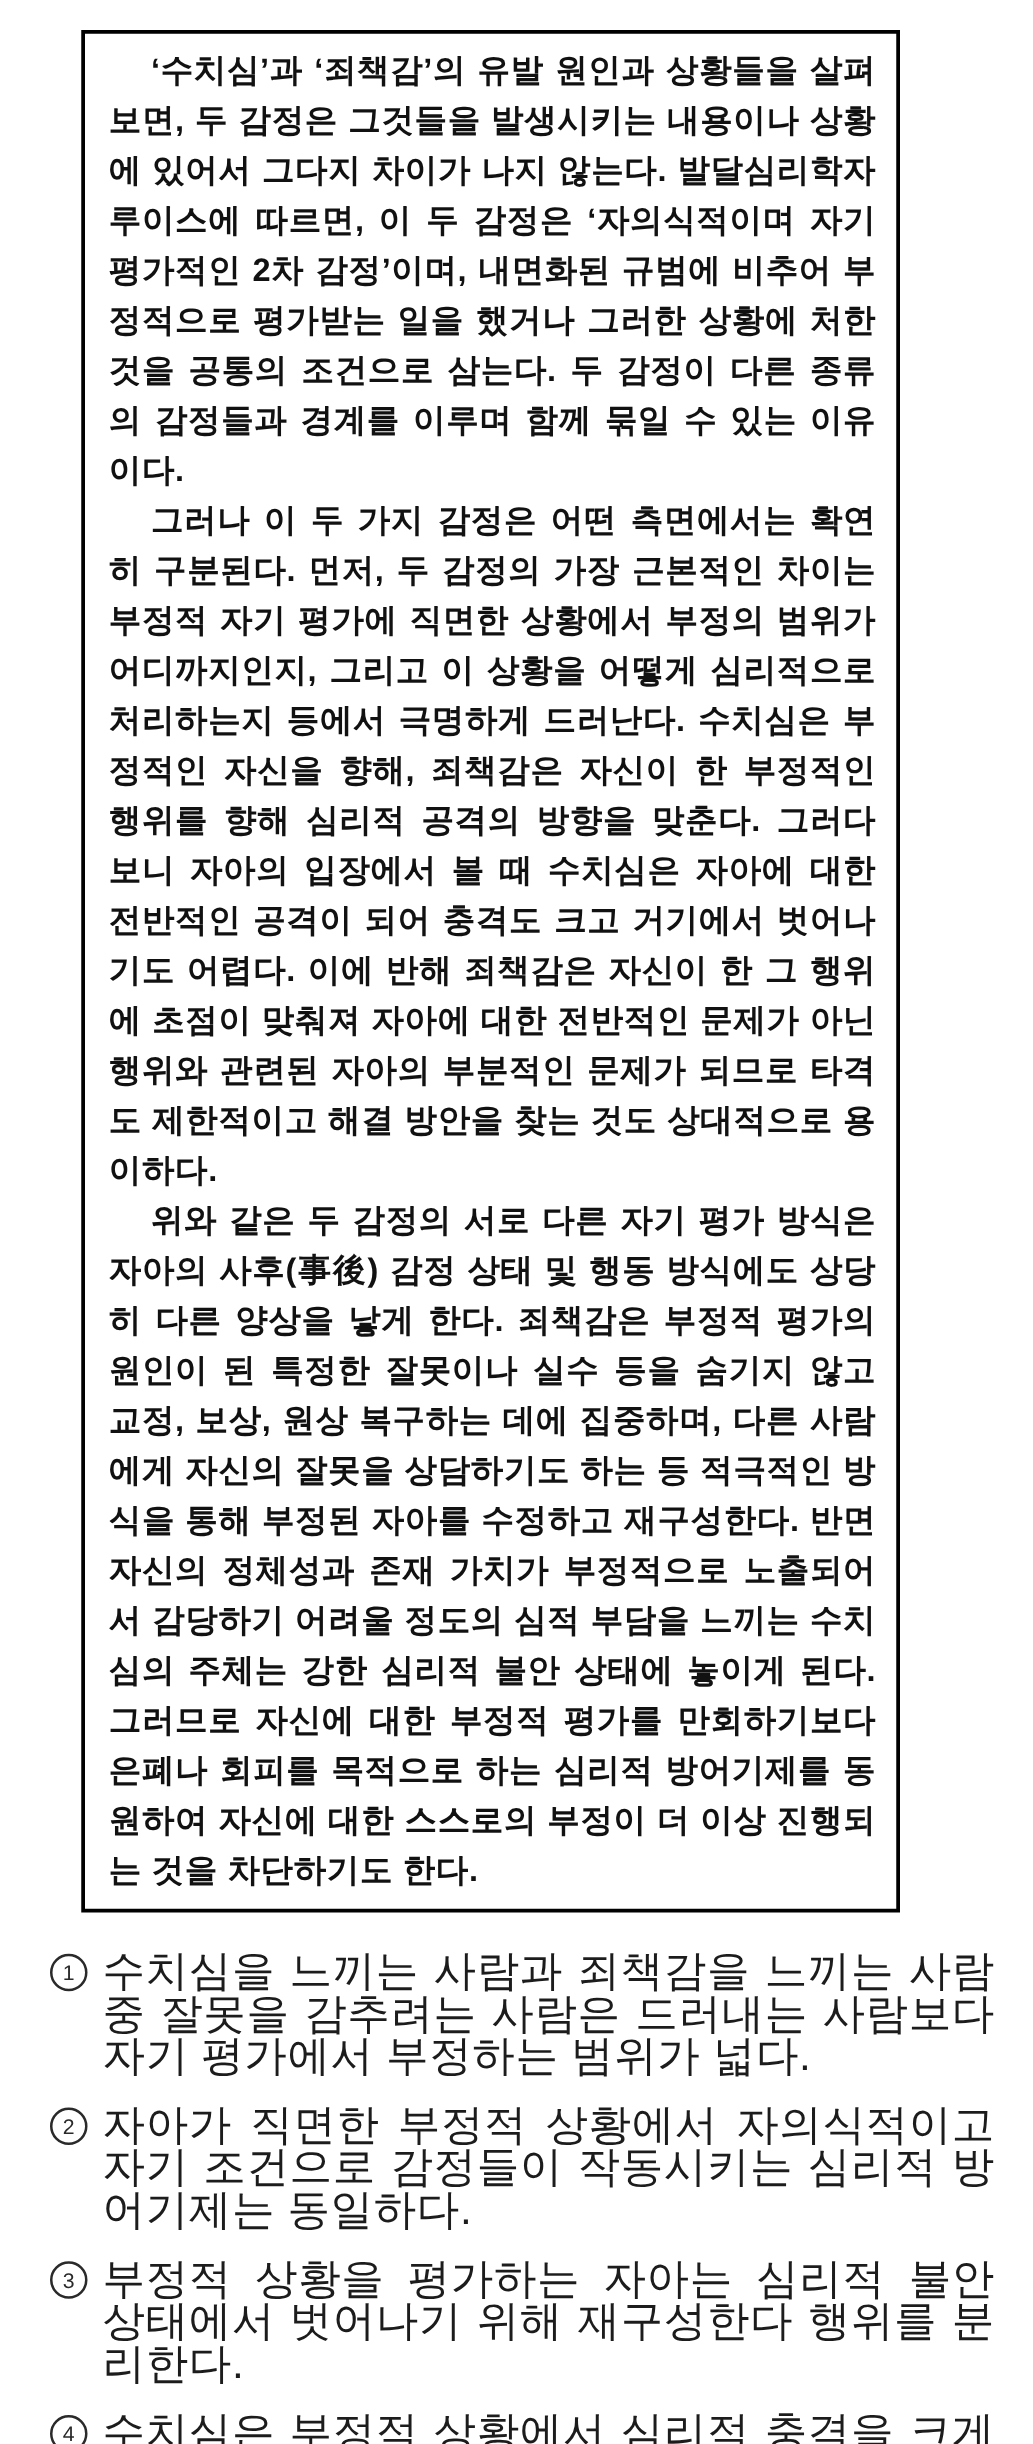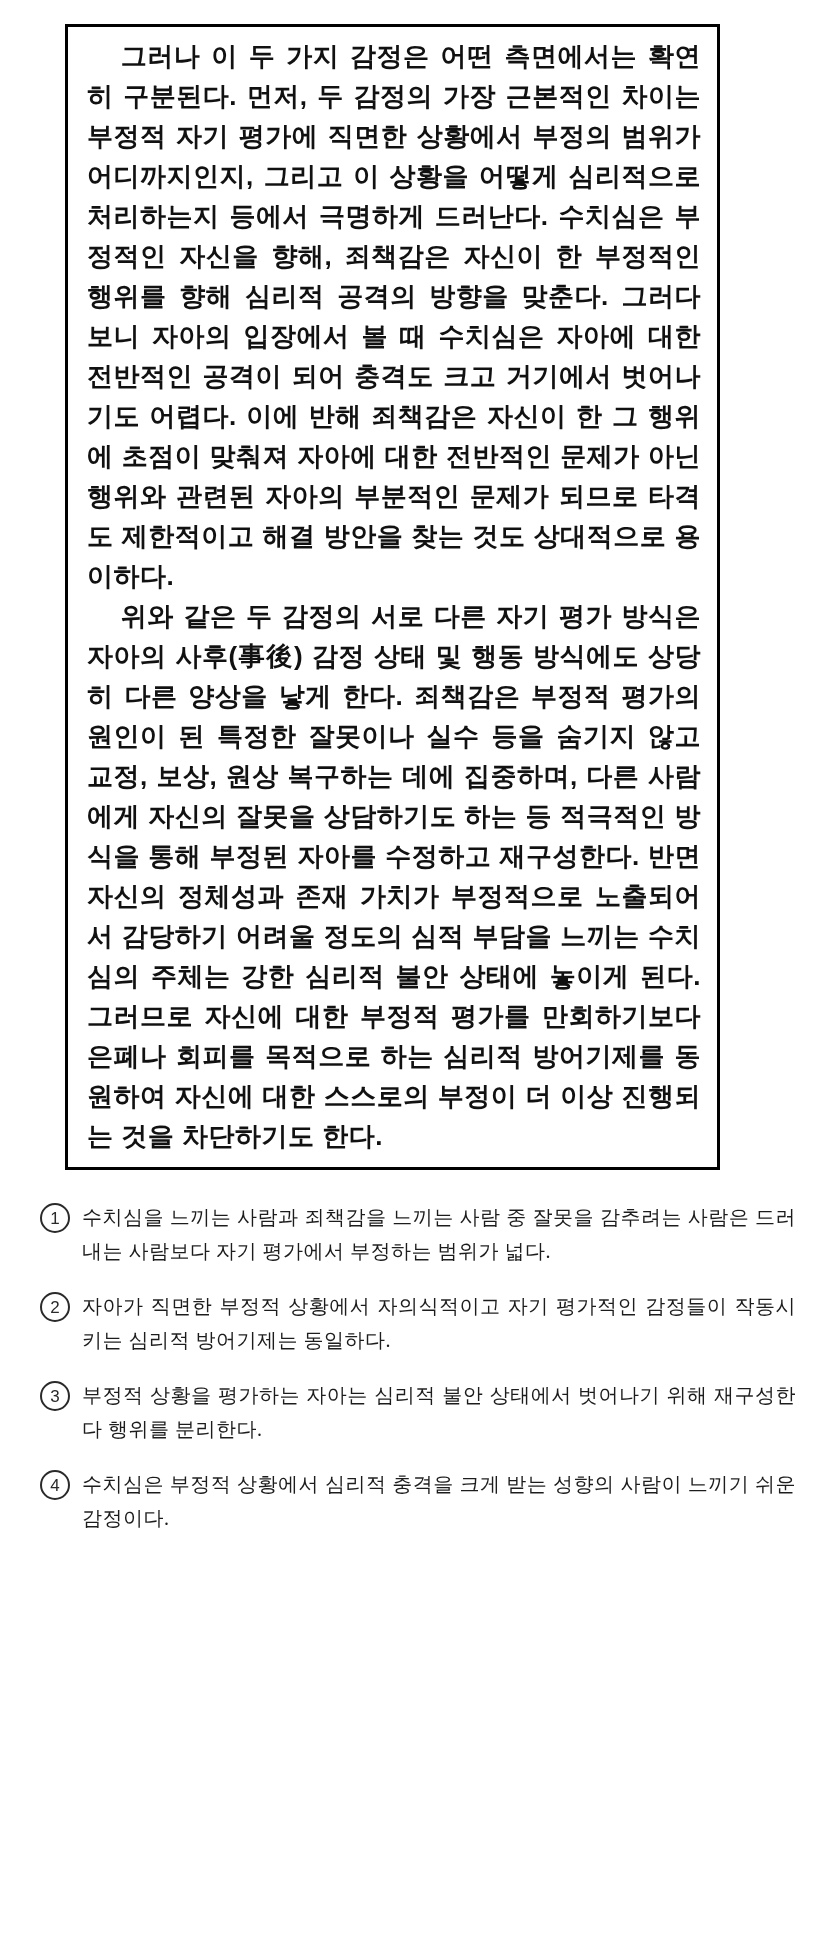--- a/index.html
+++ b/index.html
@@ -65,50 +65,50 @@
     align-items: center;
     justify-content: center;
     font-size: 17px;
     line-height: 1;
     margin-top: 3px;
     margin-right: 12px;
     color: #2a2a2a;
   }
   .choice-text {
     flex: 1 1 auto;
-    font-size: 20px;
+    font-size: 34px;
     line-height: 34px;
     letter-spacing: 0.5px;
     text-align: justify;
     word-break: break-all;
     color: #1c1c1c;
-    font-family: Liberation Serif, serif;
   }
 </style>
 </head>
 <body>
 
 <div class="page">
 
 
   <div class="passage-box">
+    <p class="para">‘수치심’과 ‘죄책감’의 유발 원인과 상황들을 살펴보면, 두 감정은 그것들을 발생시키는 내용이나 상황에 있어서 그다지 차이가 나지 않는다. 발달심리학자 루이스에 따르면, 이 두 감정은 ‘자의식적이며 자기 평가적인 2차 감정’이며, 내면화된 규범에 비추어 부정적으로 평가받는 일을 했거나 그러한 상황에 처한 것을 공통의 조건으로 삼는다. 두 감정이 다른 종류의 감정들과 경계를 이루며 함께 묶일 수 있는 이유이다.</p>
     <p class="para">그러나 이 두 가지 감정은 어떤 측면에서는 확연히 구분된다. 먼저, 두 감정의 가장 근본적인 차이는 부정적 자기 평가에 직면한 상황에서 부정의 범위가 어디까지인지, 그리고 이 상황을 어떻게 심리적으로 처리하는지 등에서 극명하게 드러난다. 수치심은 부정적인 자신을 향해, 죄책감은 자신이 한 부정적인 행위를 향해 심리적 공격의 방향을 맞춘다. 그러다 보니 자아의 입장에서 볼 때 수치심은 자아에 대한 전반적인 공격이 되어 충격도 크고 거기에서 벗어나기도 어렵다. 이에 반해 죄책감은 자신이 한 그 행위에 초점이 맞춰져 자아에 대한 전반적인 문제가 아닌 행위와 관련된 자아의 부분적인 문제가 되므로 타격도 제한적이고 해결 방안을 찾는 것도 상대적으로 용이하다.</p>
     <p class="para">위와 같은 두 감정의 서로 다른 자기 평가 방식은 자아의 사후(事後) 감정 상태 및 행동 방식에도 상당히 다른 양상을 낳게 한다. 죄책감은 부정적 평가의 원인이 된 특정한 잘못이나 실수 등을 숨기지 않고 교정, 보상, 원상 복구하는 데에 집중하며, 다른 사람에게 자신의 잘못을 상담하기도 하는 등 적극적인 방식을 통해 부정된 자아를 수정하고 재구성한다. 반면 자신의 정체성과 존재 가치가 부정적으로 노출되어서 감당하기 어려울 정도의 심적 부담을 느끼는 수치심의 주체는 강한 심리적 불안 상태에 놓이게 된다. 그러므로 자신에 대한 부정적 평가를 만회하기보다 은폐나 회피를 목적으로 하는 심리적 방어기제를 동원하여 자신에 대한 스스로의 부정이 더 이상 진행되는 것을 차단하기도 한다.</p>
   </div>
 
   <div class="choices">
 
     <div class="choice">
       <span class="circle-num">1</span>
       <span class="choice-text">수치심을 느끼는 사람과 죄책감을 느끼는 사람 중 잘못을 감추려는 사람은 드러내는 사람보다 자기 평가에서 부정하는 범위가 넓다.</span>
     </div>
 
     <div class="choice">
       <span class="circle-num">2</span>
-      <span class="choice-text">자아가 직면한 부정적 상황에서 자의식적이고 자기 평가적인 감정들이 작동시키는 심리적 방어기제는 동일하다.</span>
+      <span class="choice-text">자아가 직면한 부정적 상황에서 자의식적이고 자기 조건으로 감정들이 작동시키는 심리적 방어기제는 동일하다.</span>
     </div>
 
     <div class="choice">
       <span class="circle-num">3</span>
       <span class="choice-text">부정적 상황을 평가하는 자아는 심리적 불안 상태에서 벗어나기 위해 재구성한다 행위를 분리한다.</span>
     </div>
 
     <div class="choice">
       <span class="circle-num">4</span>
       <span class="choice-text">수치심은 부정적 상황에서 심리적 충격을 크게 받는 성향의 사람이 느끼기 쉬운 감정이다.</span>

